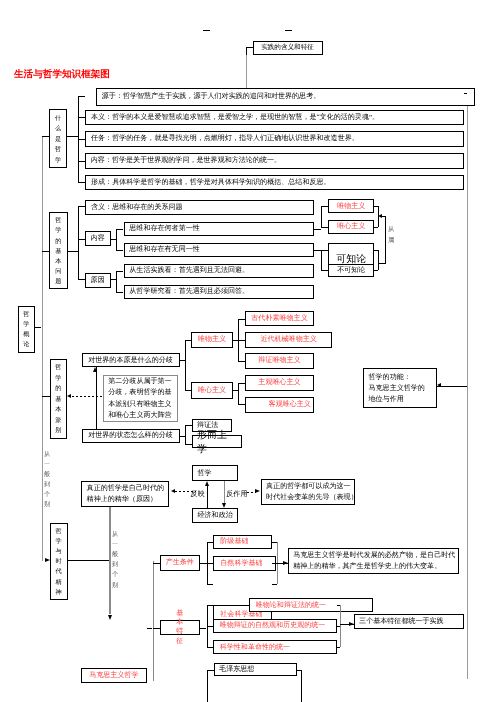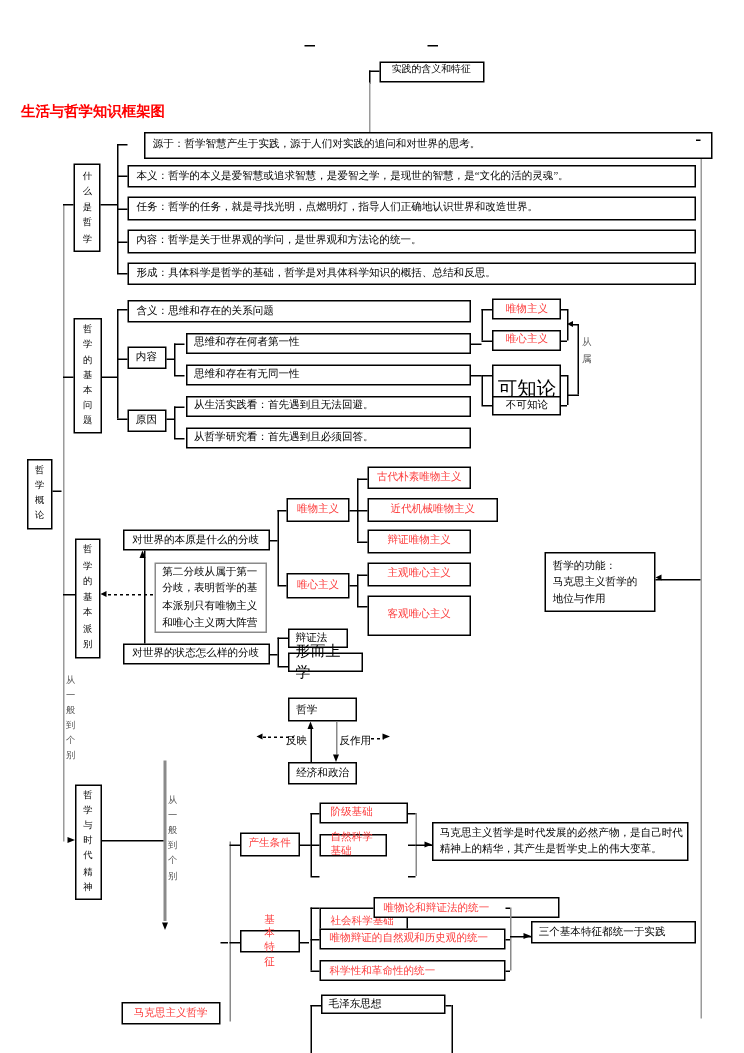--- a/index.html
+++ b/index.html
@@ -118,21 +118,21 @@
     <div class="ln" style="left:116.1px;top:271.1px;width:1px;height:20.899999999999977px;"></div>
     <div class="ln" style="left:110.6px;top:279.2px;width:5.5px;height:1px;"></div>
     <div class="ln" style="left:116.1px;top:271.1px;width:7.400000000000006px;height:1px;"></div>
     <div class="ln" style="left:116.1px;top:292px;width:7.400000000000006px;height:1px;"></div>
     <div class="bx ctr red" style="left:328.2px;top:199.4px;width:46.2px;height:13.8px;font-size:7.05px;padding:0 2px;">
       <span>唯物主义</span>
     </div>
     <div class="bx ctr red" style="left:328.2px;top:219.9px;width:46.2px;height:13.8px;font-size:7.05px;padding:0 2px;">
       <span>唯心主义</span>
     </div>
-    <div class="bx ctr" style="left:328.2px;top:242.9px;width:46.2px;height:31px;font-size:13px;padding:0 2px;">
+    <div class="bx ctr" style="left:328.2px;top:242.9px;width:46.2px;height:31px;font-size:10px;padding:0 2px;">
       <span>可知论</span>
     </div>
     <div class="bx ctr" style="left:328.2px;top:263.5px;width:46.2px;height:13.8px;font-size:7.05px;padding:0 2px;">
       <span>不可知论</span>
     </div>
     <div class="ln" style="left:321.2px;top:206.3px;width:1px;height:20.5px;"></div>
     <div class="ln" style="left:321.2px;top:206.3px;width:7px;height:1px;"></div>
     <div class="ln" style="left:321.2px;top:226.8px;width:7px;height:1px;"></div>
     <div class="ln" style="left:314.3px;top:229px;width:6.899999999999977px;height:1px;"></div>
     <div class="ln" style="left:321.2px;top:249.8px;width:1px;height:20.599999999999966px;"></div>
@@ -193,21 +193,21 @@
     </div>
     <div class="bx ctr red" style="left:245.1px;top:332.4px;width:87px;height:15.4px;font-size:7.05px;padding:0 2px;">
       <span>近代机械唯物主义</span>
     </div>
     <div class="bx ctr red" style="left:245.1px;top:353.4px;width:68.8px;height:15.4px;font-size:7.05px;padding:0 2px;">
       <span>辩证唯物主义</span>
     </div>
     <div class="bx ctr red" style="left:245.1px;top:375.2px;width:68.8px;height:15.4px;font-size:7.05px;padding:0 2px;">
       <span>主观唯心主义</span>
     </div>
-    <div class="bx ctr red" style="left:245.1px;top:396.6px;width:68.8px;height:27px;font-size:7.05px;padding:0 2px;">
+    <div class="bx ctr red" style="left:245.1px;top:396.6px;width:68.8px;height:16px;font-size:7.05px;padding:0 2px;text-align:right;">
       <span>客观唯心主义</span>
     </div>
     <div class="ln" style="left:238.2px;top:318.59999999999997px;width:1px;height:42.5px;"></div>
     <div class="ln" style="left:238.2px;top:318.59999999999997px;width:6.900000000000006px;height:1px;"></div>
     <div class="ln" style="left:238.2px;top:340.09999999999997px;width:6.900000000000006px;height:1px;"></div>
     <div class="ln" style="left:238.2px;top:361.09999999999997px;width:6.900000000000006px;height:1px;"></div>
     <div class="ln" style="left:233.2px;top:340px;width:5px;height:1px;"></div>
     <div class="ln" style="left:238.2px;top:382.9px;width:1px;height:21.400000000000034px;"></div>
     <div class="ln" style="left:238.2px;top:382.9px;width:6.900000000000006px;height:1px;"></div>
     <div class="ln" style="left:238.2px;top:404.3px;width:6.900000000000006px;height:1px;"></div>
@@ -232,36 +232,42 @@
         <i>哲</i>
         <i>学</i>
         <i>与</i>
         <i>时</i>
         <i>代</i>
         <i>精</i>
         <i>神</i>
       </span>
     </div>
     <div style="position:absolute;left:44.5px;top:557.6px;width:0;height:0;border-top:2.6px solid transparent;border-bottom:2.6px solid transparent;border-left:5px solid #000;"></div>
+    <div class="bx" style="left: 81.4px; top: 481.2px; width: 88.1px; height: 26.1px; font-size: 7.05px; padding: 0px 4.2px; line-height: 1.55; white-space: nowrap;">
+      <span>真正的哲学是自己时代的<br>精神上的精华（原因）</span>
+    </div>
     <div class="bx" style="left:192.3px;top:465px;width:45.8px;height:16.3px;font-size:7.05px;padding:0 4.2px;">
       <span>哲学</span>
     </div>
     <div class="bx" style="left:192.3px;top:507.8px;width:45.8px;height:14.9px;font-size:7.05px;padding:0 4.2px;">
       <span>经济和政治</span>
     </div>
     <div class="ln" style="left:206.7px;top:486.3px;width:1px;height:21.5px;"></div>
     <div style="position:absolute;left:204.6px;top:481.3px;width:0;height:0;border-left:2.6px solid transparent;border-right:2.6px solid transparent;border-bottom:5px solid #000;"></div>
     <div class="ln" style="left:224.1px;top:481.3px;width:1.3px;height:21.5px;background:#8a8a8a;"></div>
     <div style="position:absolute;left:222.20000000000002px;top:502.8px;width:0;height:0;border-left:2.6px solid transparent;border-right:2.6px solid transparent;border-top:5px solid #000;"></div>
     <div class="lbl" style="left:190.6px;top:488.9px;font-size:7.05px;color:#000;">反映</div>
     <div class="lbl" style="left:226.3px;top:488.9px;font-size:7.05px;color:#000;">反作用</div>
     <div style="position:absolute;left:174.9px;top:491.4px;width:21.19999999999999px;height:1px;background-image:repeating-linear-gradient(to right,#000 0,#000 2px,transparent 2px,transparent 4px);"></div>
     <div style="position:absolute;left:171.2px;top:489.3px;width:0;height:0;border-top:2.5px solid transparent;border-bottom:2.5px solid transparent;border-right:4.8px solid #000;"></div>
     <div style="position:absolute;left:246.9px;top:491.6px;width:9.099999999999994px;height:1px;background-image:repeating-linear-gradient(to right,#000 0,#000 2px,transparent 2px,transparent 4px);"></div>
     <div style="position:absolute;left:255.10000000000002px;top:489.4px;width:0;height:0;border-top:2.6px solid transparent;border-bottom:2.6px solid transparent;border-left:5px solid #000;"></div>
+    <div class="bx" style="left: 260.9px; top: 479.4px; width: 94.5px; height: 25.9px; font-size: 7.05px; padding: 0px 4.2px; line-height: 1.55; white-space: nowrap;">
+      <span>真正的哲学都可以成为这一<br>时代社会变革的先导（表现）</span>
+    </div>
     <div class="ln" style="left:108.9px;top:507.3px;width:2.3px;height:106.69999999999999px;background:#8a8a8a;"></div>
     <div style="position:absolute;left:107.5px;top:614.8px;width:0;height:0;border-left:2.6px solid transparent;border-right:2.6px solid transparent;border-top:5px solid #000;"></div>
     <div class="vlbl" style="left: 112px; top: 528.5px; font-size: 6.2px; line-height: 1.65; color: rgb(85, 85, 85);">
       <i>从</i>
       <i>一</i>
       <i>般</i>
       <i>到</i>
       <i>个</i>
       <i>别</i>
     </div>
@@ -271,21 +277,21 @@
     </div>
     <div class="ln" style="left:152.5px;top:560.8px;width:1.4px;height:120.20000000000005px;background:#8a8a8a;"></div>
     <div class="ln" style="left:146.6px;top:627.5px;width:5.900000000000006px;height:1px;"></div>
     <div class="bx ctr red" style="left:159.7px;top:555.3px;width:40.1px;height:15.7px;font-size:7.05px;padding:0 2px;">
       <span>产生条件</span>
     </div>
     <div class="ln" style="left:152.5px;top:563.2px;width:7.199999999999989px;height:1px;"></div>
     <div class="bx red" style="left:213.1px;top:534.7px;width:58.9px;height:14.5px;font-size:7.05px;padding:0 6.2px;">
       <span>阶级基础</span>
     </div>
-    <div class="bx red" style="left:213.1px;top:556.2px;width:45px;height:14.5px;font-size:7.05px;padding:0 6.2px;">
+    <div class="bx red" style="left:213.1px;top:556.2px;width:63px;height:14.5px;font-size:7.05px;padding:0 6.2px;">
       <span>自然科学基础</span>
     </div>
     <div class="bx red" style="left:213.1px;top:576.8px;width:58.9px;height:19px;font-size:7.05px;padding:0 6.2px;margin-top:28px;">
       <span>社会科学基础</span>
     </div>
     <div class="ln" style="left:207.1px;top:541.95px;width:1px;height:42.09999999999991px;"></div>
     <div class="ln" style="left:207.1px;top:541.95px;width:6px;height:1px;"></div>
     <div class="ln" style="left:207.1px;top:563.45px;width:6px;height:1px;"></div>
     <div class="ln" style="left:207.1px;top:584.05px;width:6px;height:1px;"></div>
     <div class="ln" style="left:199.8px;top:563.2px;width:7.299999999999983px;height:1px;"></div>

